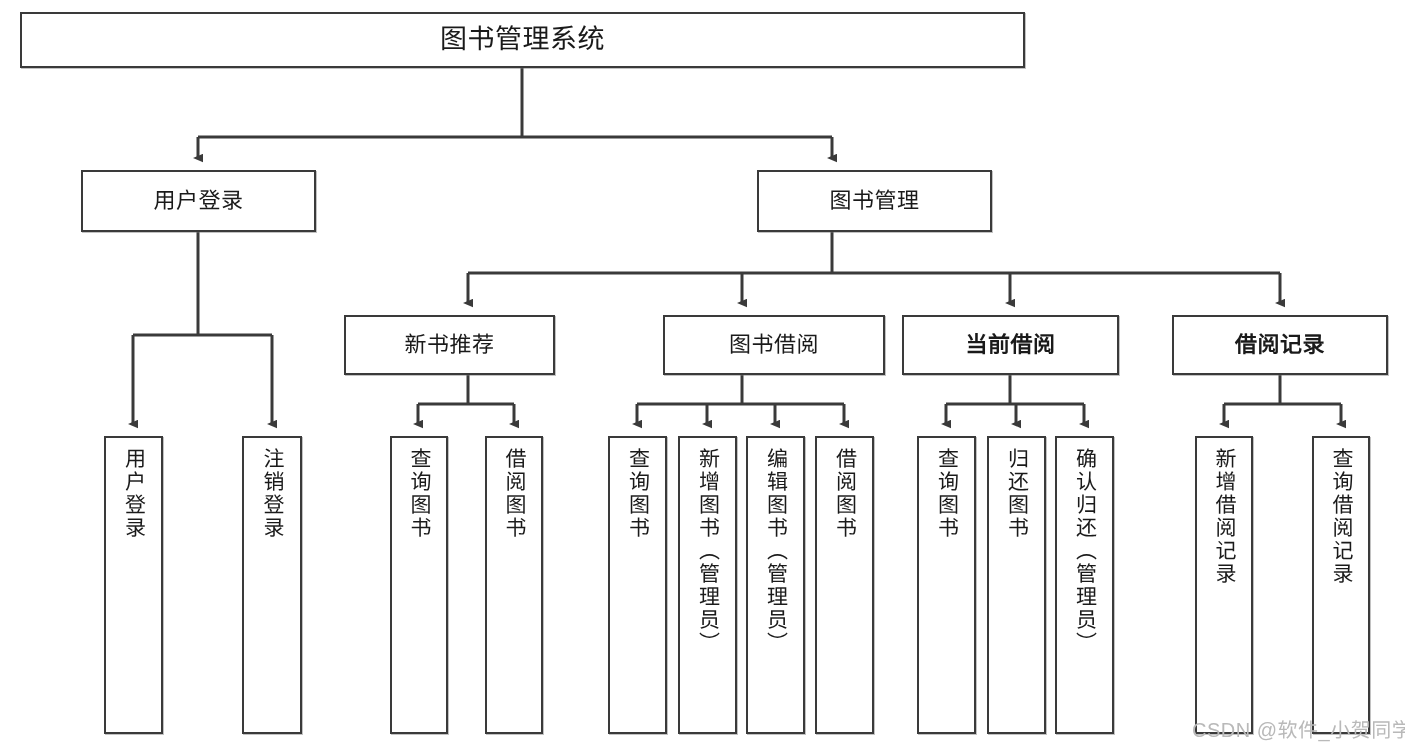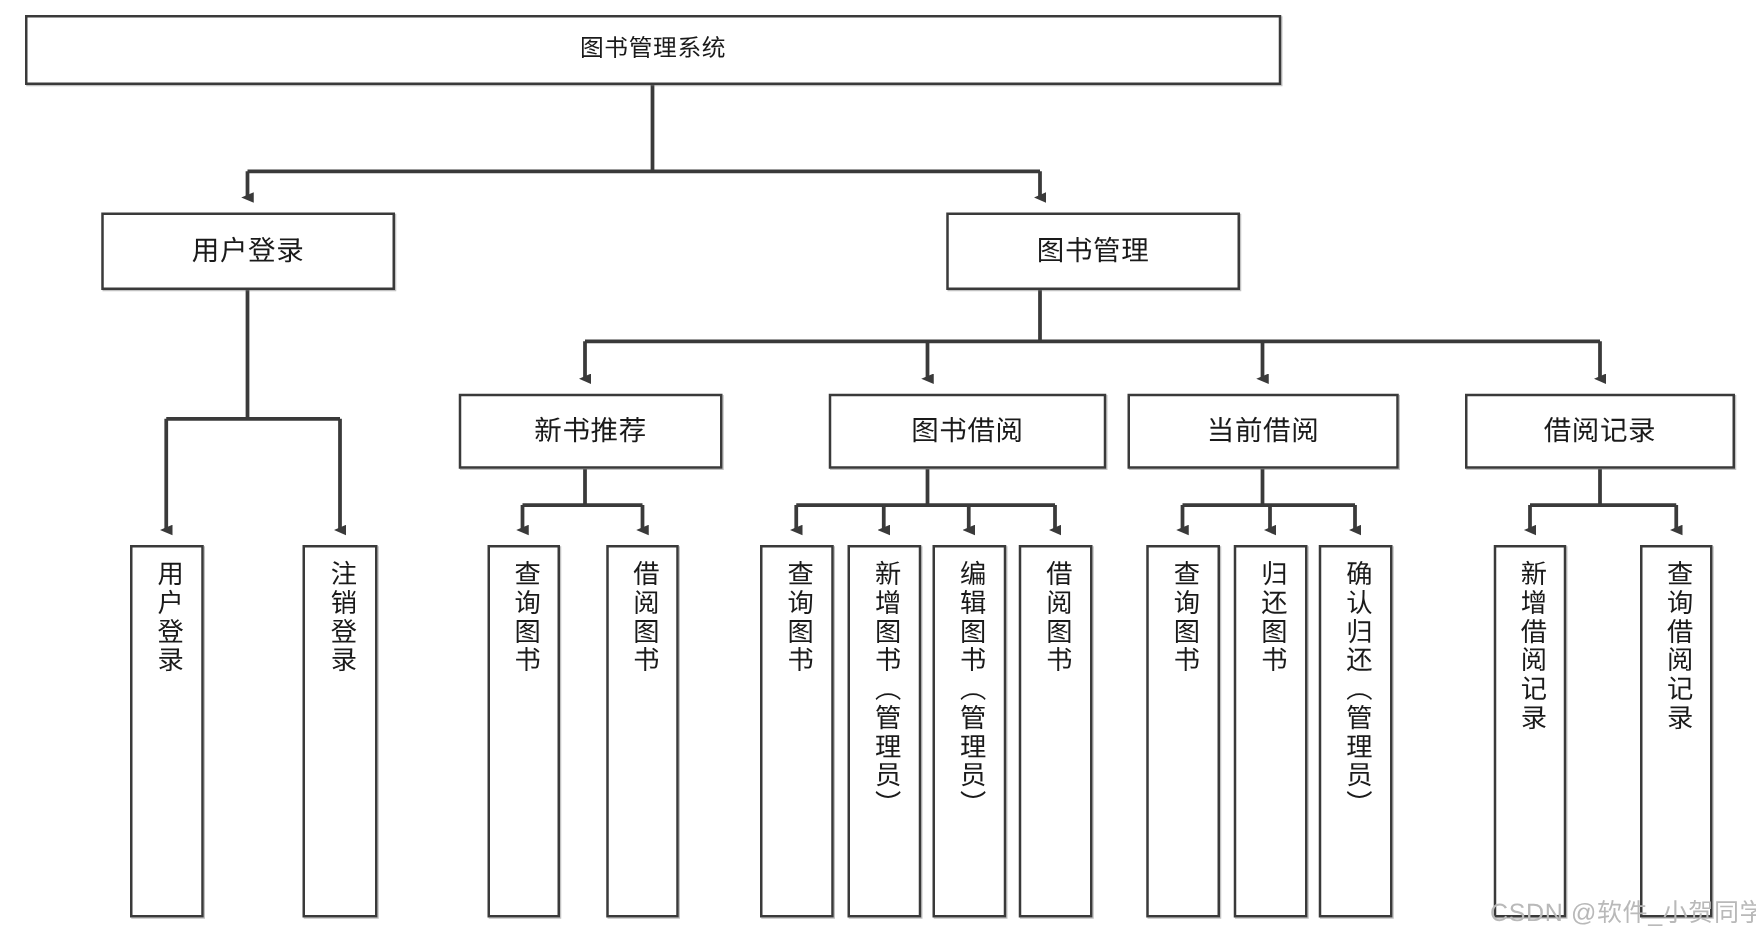--- a/index.html
+++ b/index.html
@@ -43,21 +43,21 @@
     text-align: center;
     line-height: 1.18;
     letter-spacing: 0.5px;
   }
   
   .node.horiz .label {
     font-size: 22px;
     white-space: nowrap;
   }
   .node.root .label {
-    font-size: 19px;
+    font-size: 27px;
   }
   
   .node.leaf {
     align-items: flex-start;
     padding-top: 10px;
   }
   .node.leaf .label {
     writing-mode: vertical-rl;
     text-orientation: upright;
     font-size: 21px;
@@ -135,30 +135,30 @@
     <span class="label">图书管理系统</span>
   </div>
 
   <div class="node horiz" style="left:81px; top:170px; width:235px; height:62px;">
     <span class="label">用户登录</span>
   </div>
   <div class="node horiz" style="left:711px; top:170px; width:235px; height:62px;margin-left:46px;">
     <span class="label">图书管理</span>
   </div>
 
-  <div class="node horiz" style="left:367px; top:315px; width:211px; height:60px;">
+  <div class="node horiz" style="left:344px; top:315px; width:211px; height:60px;">
     <span class="label">新书推荐</span>
   </div>
   <div class="node horiz" style="left:631px; top:315px; width:222px; height:60px;margin-left:32px;">
     <span class="label">图书借阅</span>
   </div>
-  <div class="node horiz" style="left:902px; top:315px; width:217px; height:60px;">
+  <div class="node horiz" style="left:902px; top:315px; width:217px; height:60px;font-weight:bold;">
     <span class="label">当前借阅</span>
   </div>
-  <div class="node horiz" style="left:1172px; top:315px; width:216px; height:60px;">
+  <div class="node horiz" style="left:1172px; top:315px; width:216px; height:60px;font-weight:bold;">
     <span class="label">借阅记录</span>
   </div>
 
   <div class="node leaf" style="left:104px; top:436px; width:59px; height:298px;">
     <span class="label">用户登录</span>
   </div>
   <div class="node leaf" style="left:242px; top:436px; width:60px; height:298px;">
     <span class="label">注销登录</span>
   </div>
 

